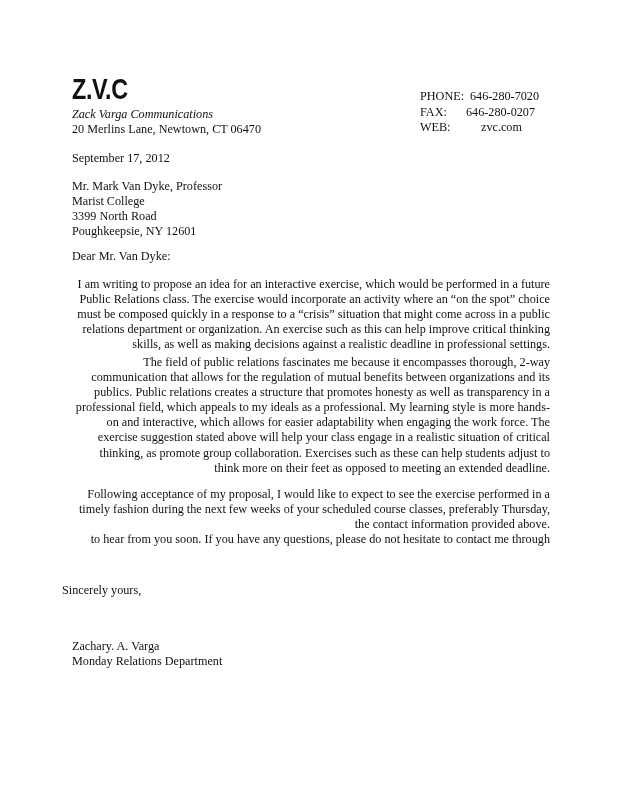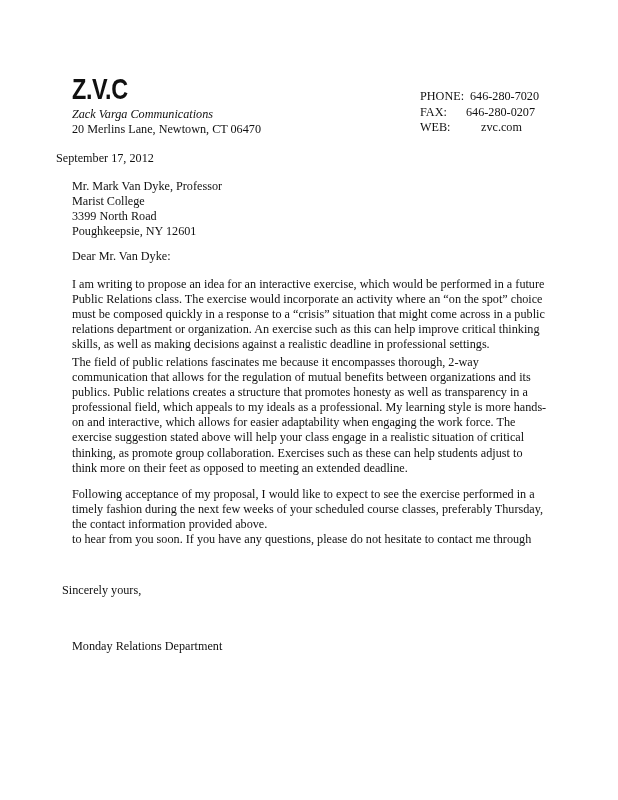--- a/index.html
+++ b/index.html
@@ -14,24 +14,24 @@
     font-family: "Liberation Sans", "DejaVu Sans", sans-serif;
     font-weight: bold; font-size: 30px; letter-spacing: -0.5px;
     line-height: 30px; transform: scaleX(0.78); transform-origin: left top;
     color: #111;
   }
   .company { left: 72px; top: 107px; font-style: italic; line-height: 15px; }
   .address { left: 72px; top: 122px; line-height: 15px; }
   .contact { left: 420px; top: 89px; line-height: 15.5px; }
   .contact-row { display: flex; white-space: nowrap; }
   .contact-row .lbl { display: inline-block; }
-  .date { left: 56px; top: 151px; line-height: 15px; }
+  .date { left: 72px; top: 151px; line-height: 15px; }
   .recipient { left: 72px; top: 179px; line-height: 15px; }
   .salutation { left: 72px; top: 249px; line-height: 15px; }
-  .para { left: 72px; width: 478px; line-height: 15.1px; }
+  .para { left: 72px; width: 478px; line-height: 15.1px; text-align: right; }
   .p1 { top: 277px; }
   .p2 { top: 355px; }
   .p3 { top: 487px; }
   .closing { left: 62px; top: 583px; line-height: 15px; }
   .signature { left: 72px; top: 639px; line-height: 15px; }
   .line { display: block; white-space: nowrap; }
 </style>
 </head>
 <body>
 
@@ -87,14 +87,15 @@
 <div class="abs para p3">
   <span class="line">Following acceptance of my proposal, I would like to expect to see the exercise performed in a</span>
   <span class="line">timely fashion during the next few weeks of your scheduled course classes, preferably Thursday,</span>
   <span class="line">the contact information provided above.</span>
   <span class="line">to hear from you soon. If you have any questions, please do not hesitate to contact me through</span>
 </div>
 
 <div class="abs closing">Sincerely yours,</div>
 
 <div class="abs signature">
+  <span class="line">Zachary. A. Varga</span>
   <span class="line">Monday Relations Department</span>
 </div>
 
 </body></html>

